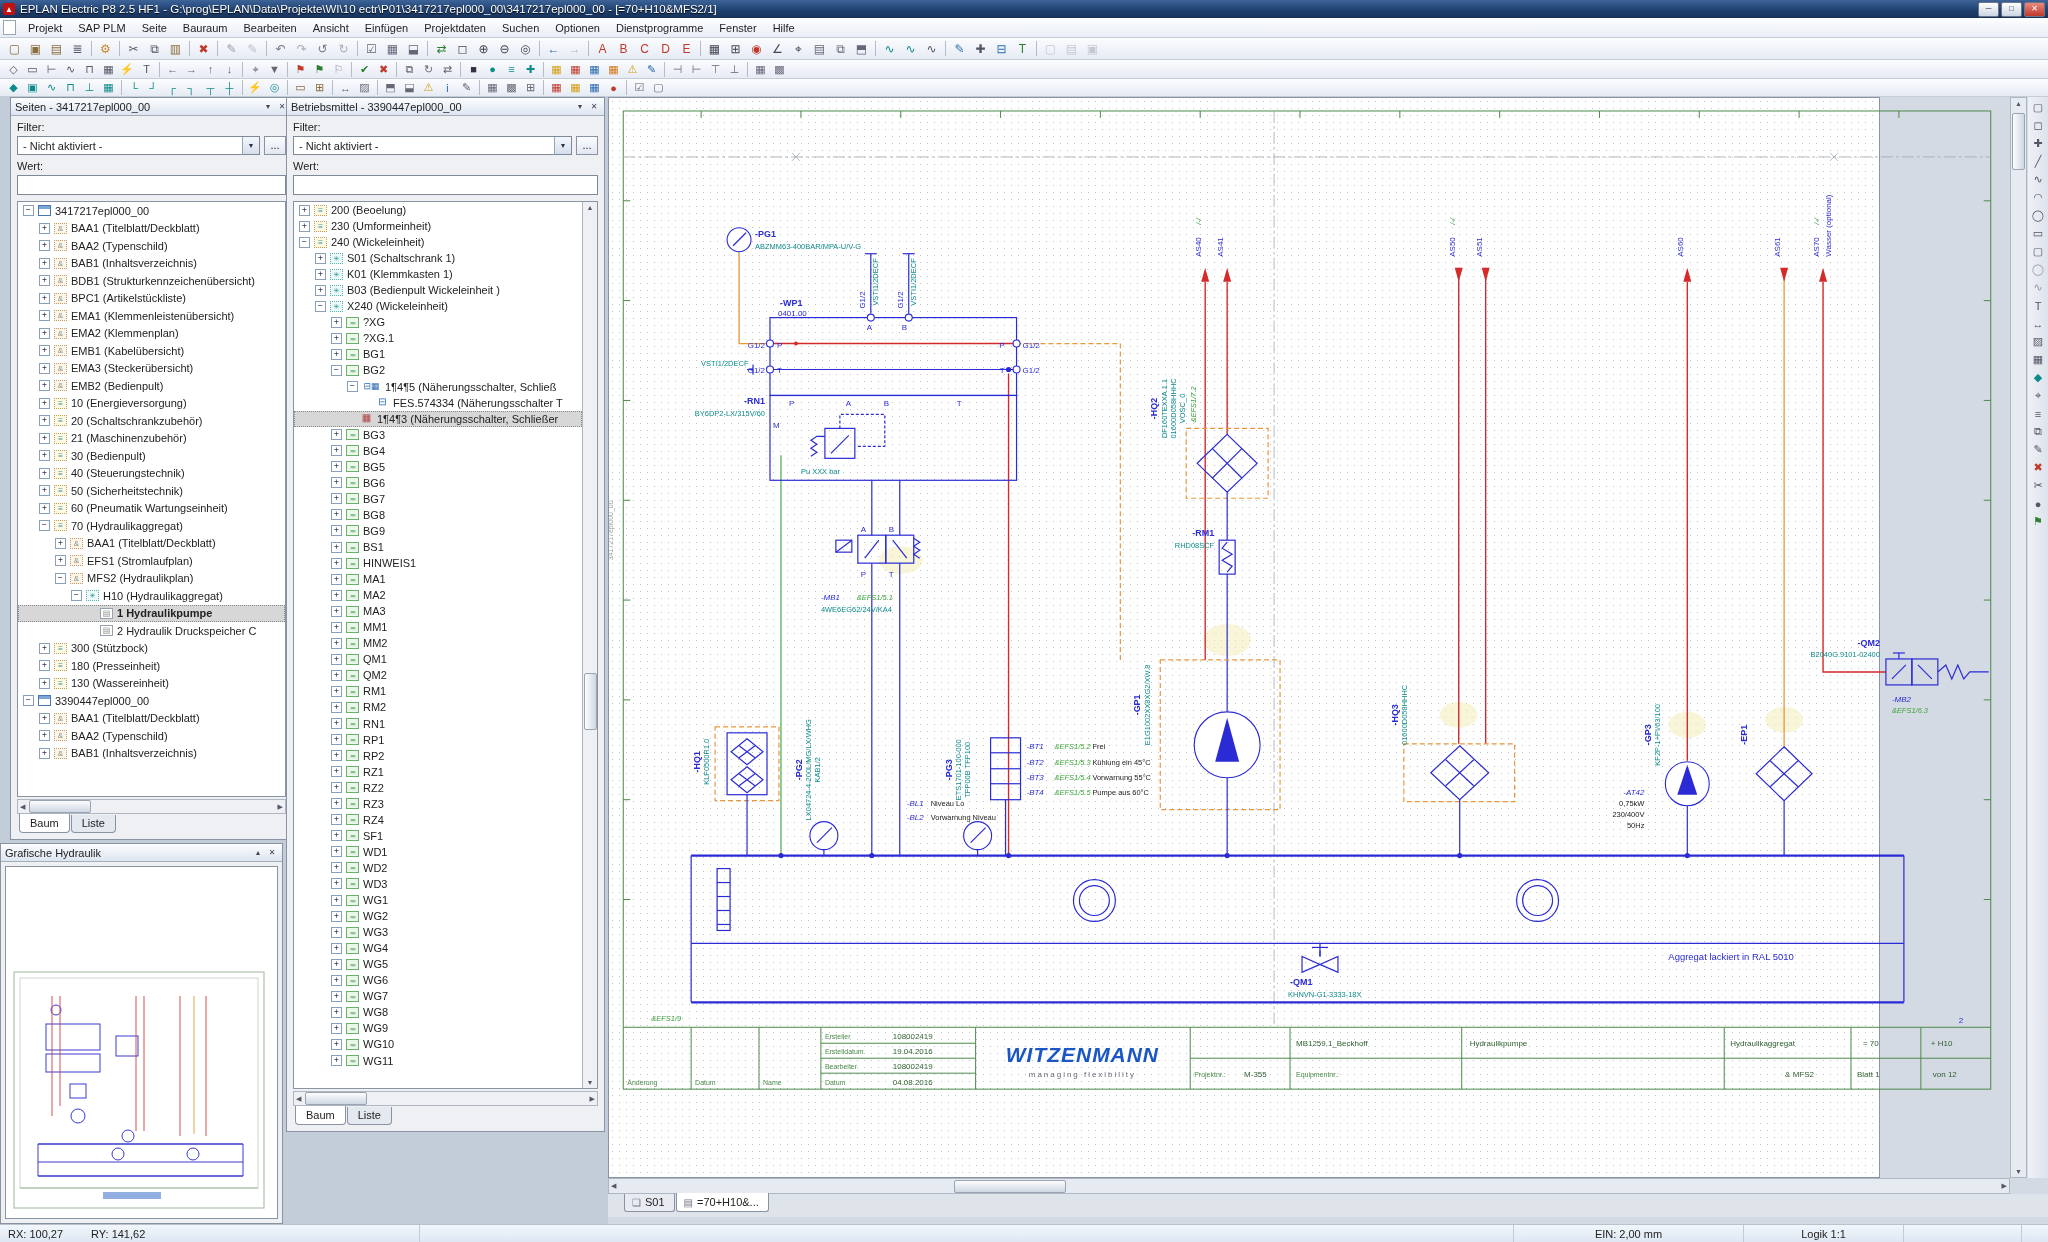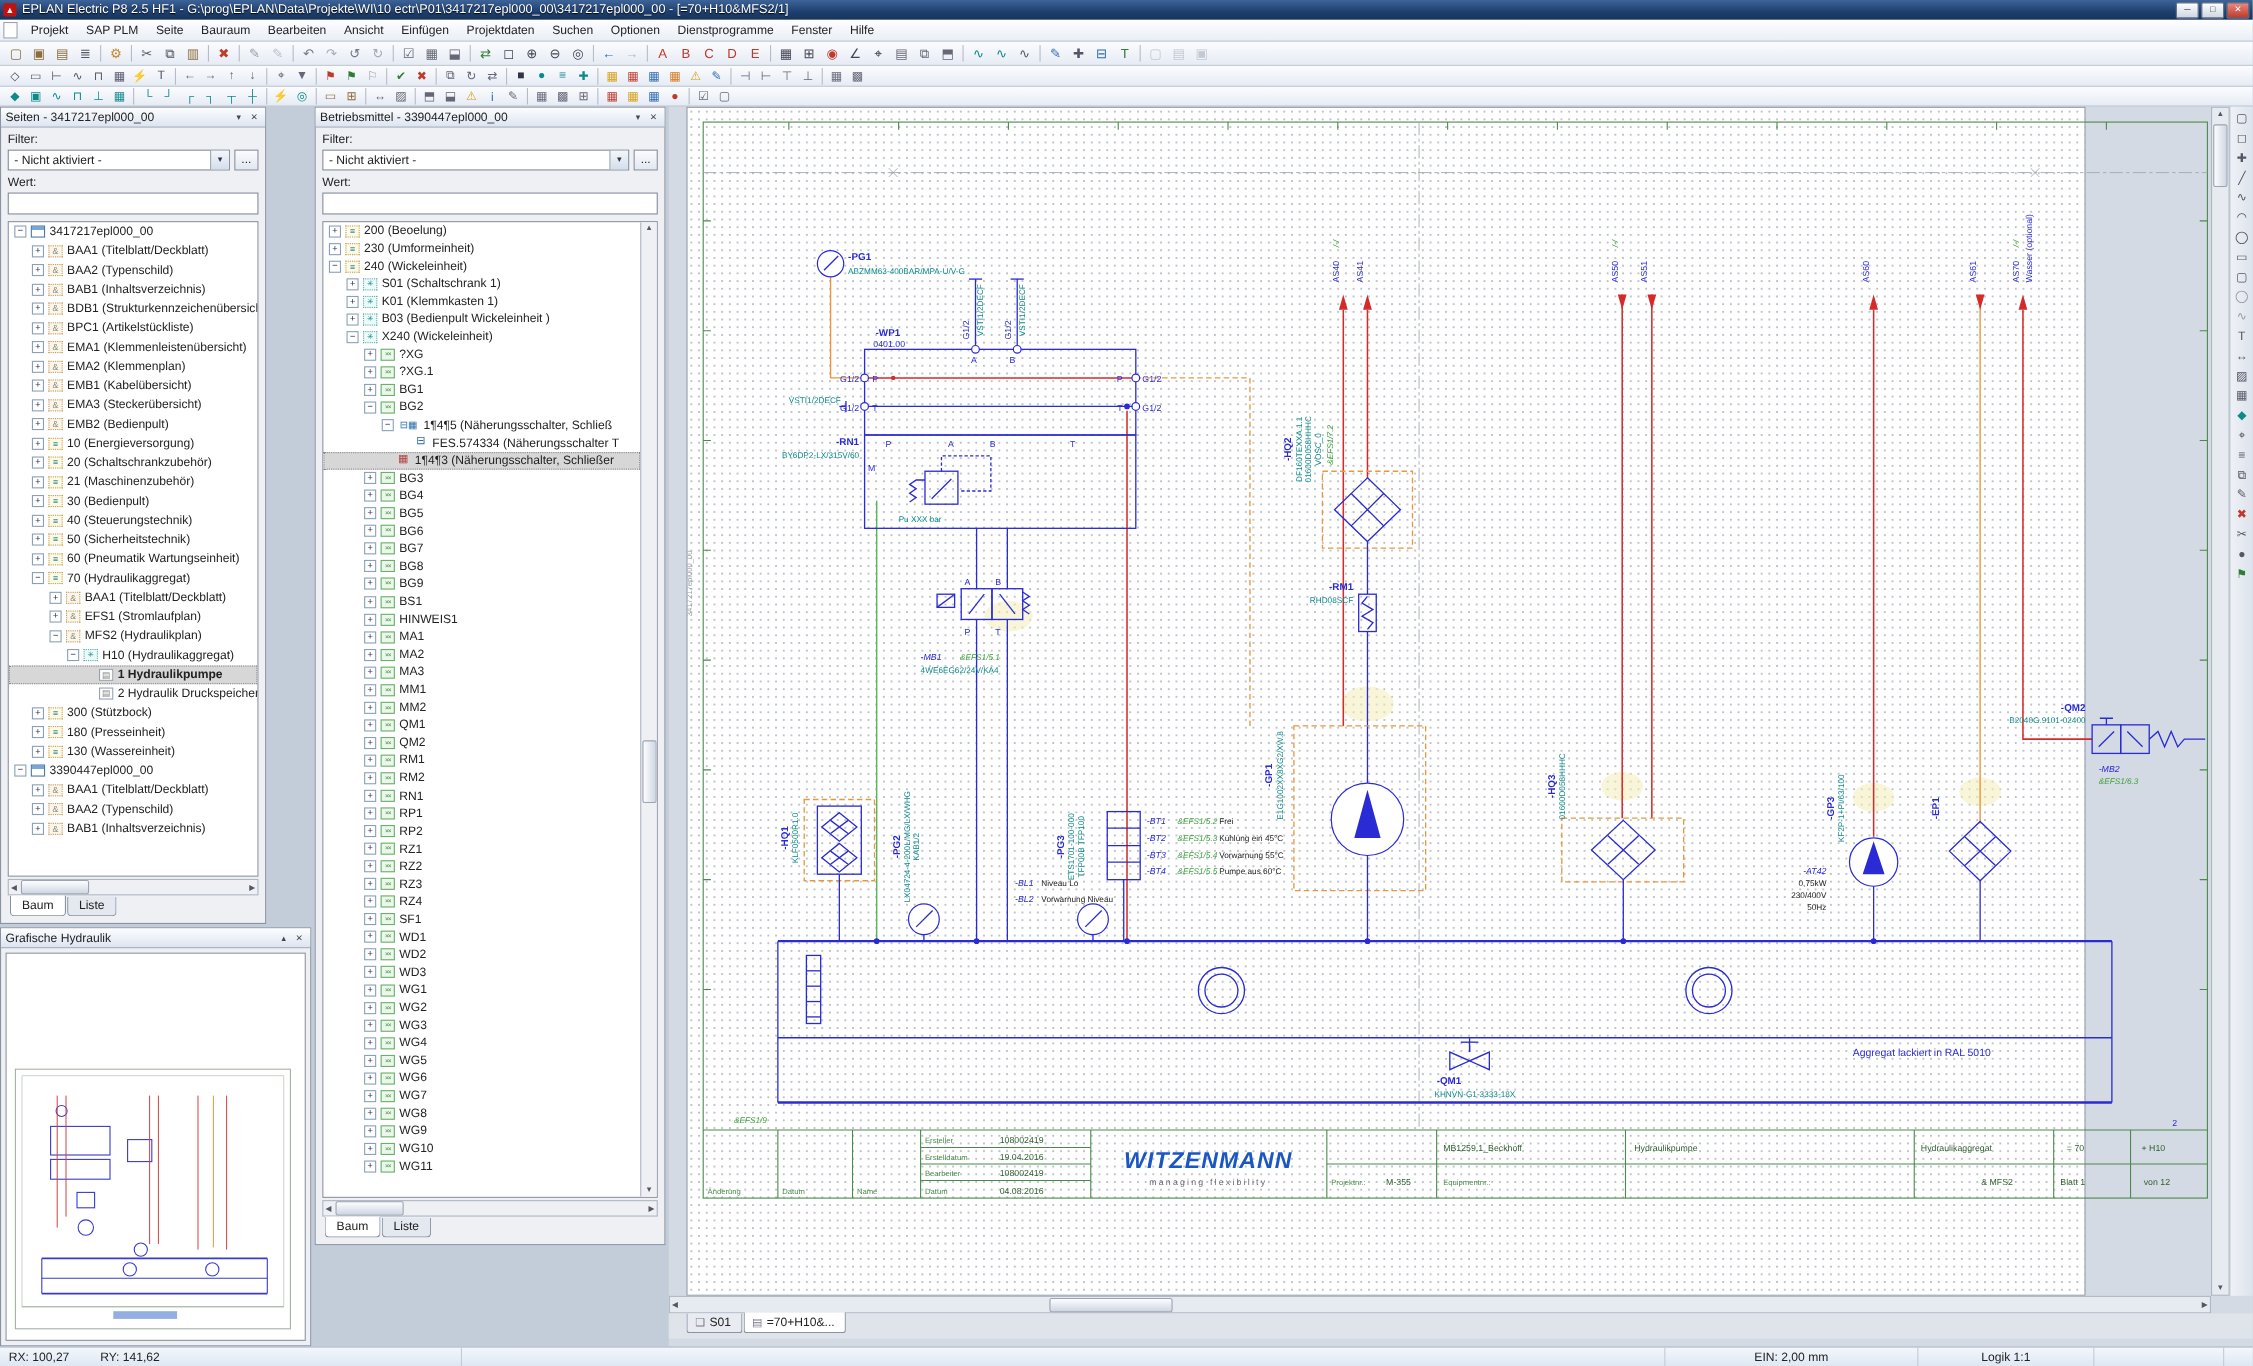--- a/index.html
+++ b/index.html
@@ -88,21 +88,21 @@
     justify-content:space-between;box-sizing:border-box}
   .sb-arrow{font-size:7px;color:#556;padding:2px}
   .sb-thumb-h{height:11px;width:60px;background:linear-gradient(#fdfdfe,#cfd7e3);border:1px solid #9aa4b3;border-radius:2px}
   .sb-thumb-v{width:11px;height:55px;background:linear-gradient(90deg,#fdfdfe,#cfd7e3);border:1px solid #9aa4b3;border-radius:2px}
   .bottom-tabs{height:24px;flex:none;display:flex;align-items:flex-start;padding:1px 2px 0 8px;gap:1px}
   .btab{border:1px solid #8a93a2;border-top:none;background:#e4e8ef;padding:2px 10px 3px 10px;
     border-radius:0 0 4px 4px;font-size:11px}
   .btab.active{background:#fff;font-weight:normal;position:relative;top:-1px;padding-top:3px}
   
   #drawing{position:absolute;left:608px;top:97px;width:1440px;height:1127px;background:#d4dae3}
-  #canvas{position:absolute;left:16px;top:0;width:1272px;height:1081px;background:#fff;
+  #canvas{position:absolute;left:0;top:0;width:1272px;height:1081px;background:#fff;
     background-image:radial-gradient(circle,#bdc3cb 0.7px,transparent 1px);background-size:7px 7px;
     border:1px solid #8a93a2;box-sizing:border-box}
   #canvas svg{position:absolute;left:0;top:0}
   #dw-vscroll{position:absolute;left:1402px;top:0;width:17px;height:1081px;background:#e6eaf1;
     border:1px solid #aeb6c2;box-sizing:border-box;display:flex;flex-direction:column;
     align-items:center;justify-content:space-between}
   #right-tools{position:absolute;left:1420px;top:0;width:20px;height:1081px;background:linear-gradient(90deg,#eef1f6,#dde3ec);
     display:flex;flex-direction:column;align-items:center;padding-top:2px;box-sizing:border-box}
   #right-tools .tb-icon{width:18px;height:17px;font-size:11px;margin-bottom:1px}
   #dw-hscroll{position:absolute;left:0;top:1081px;width:1402px;height:16px;background:#e6eaf1;
@@ -325,21 +325,21 @@
     <span class="tb-sep"></span>
     <span class="tb-icon" style="color: rgb(192, 57, 43);">▦</span>
     <span class="tb-icon" style="color: rgb(212, 160, 23);">▦</span>
     <span class="tb-icon" style="color: rgb(43, 108, 176);">▦</span>
     <span class="tb-icon" style="color: rgb(192, 57, 43);">●</span>
     <span class="tb-sep"></span>
     <span class="tb-icon" style="color: rgb(102, 102, 119);">☑</span>
     <span class="tb-icon" style="color: rgb(102, 102, 119);">▢</span>
   </div>
 
-<div class="panel" id="seiten-panel" style="left:0;top:97px;width:242px;height:743px">
+<div class="panel" id="seiten-panel" style="left:10px;top:97px;width:283px;height:743px">
   <div class="panel-header">
     <span>Seiten - 3417217epl000_00</span>
     <span class="ph-btn">▾</span>
     <span class="ph-btn">✕</span>
   </div>
   <div class="flabel">Filter:</div>
   <div class="combo-row">
     <div class="combo">
       <span>- Nicht aktiviert -</span>
       <span class="combo-btn">▼</span>

